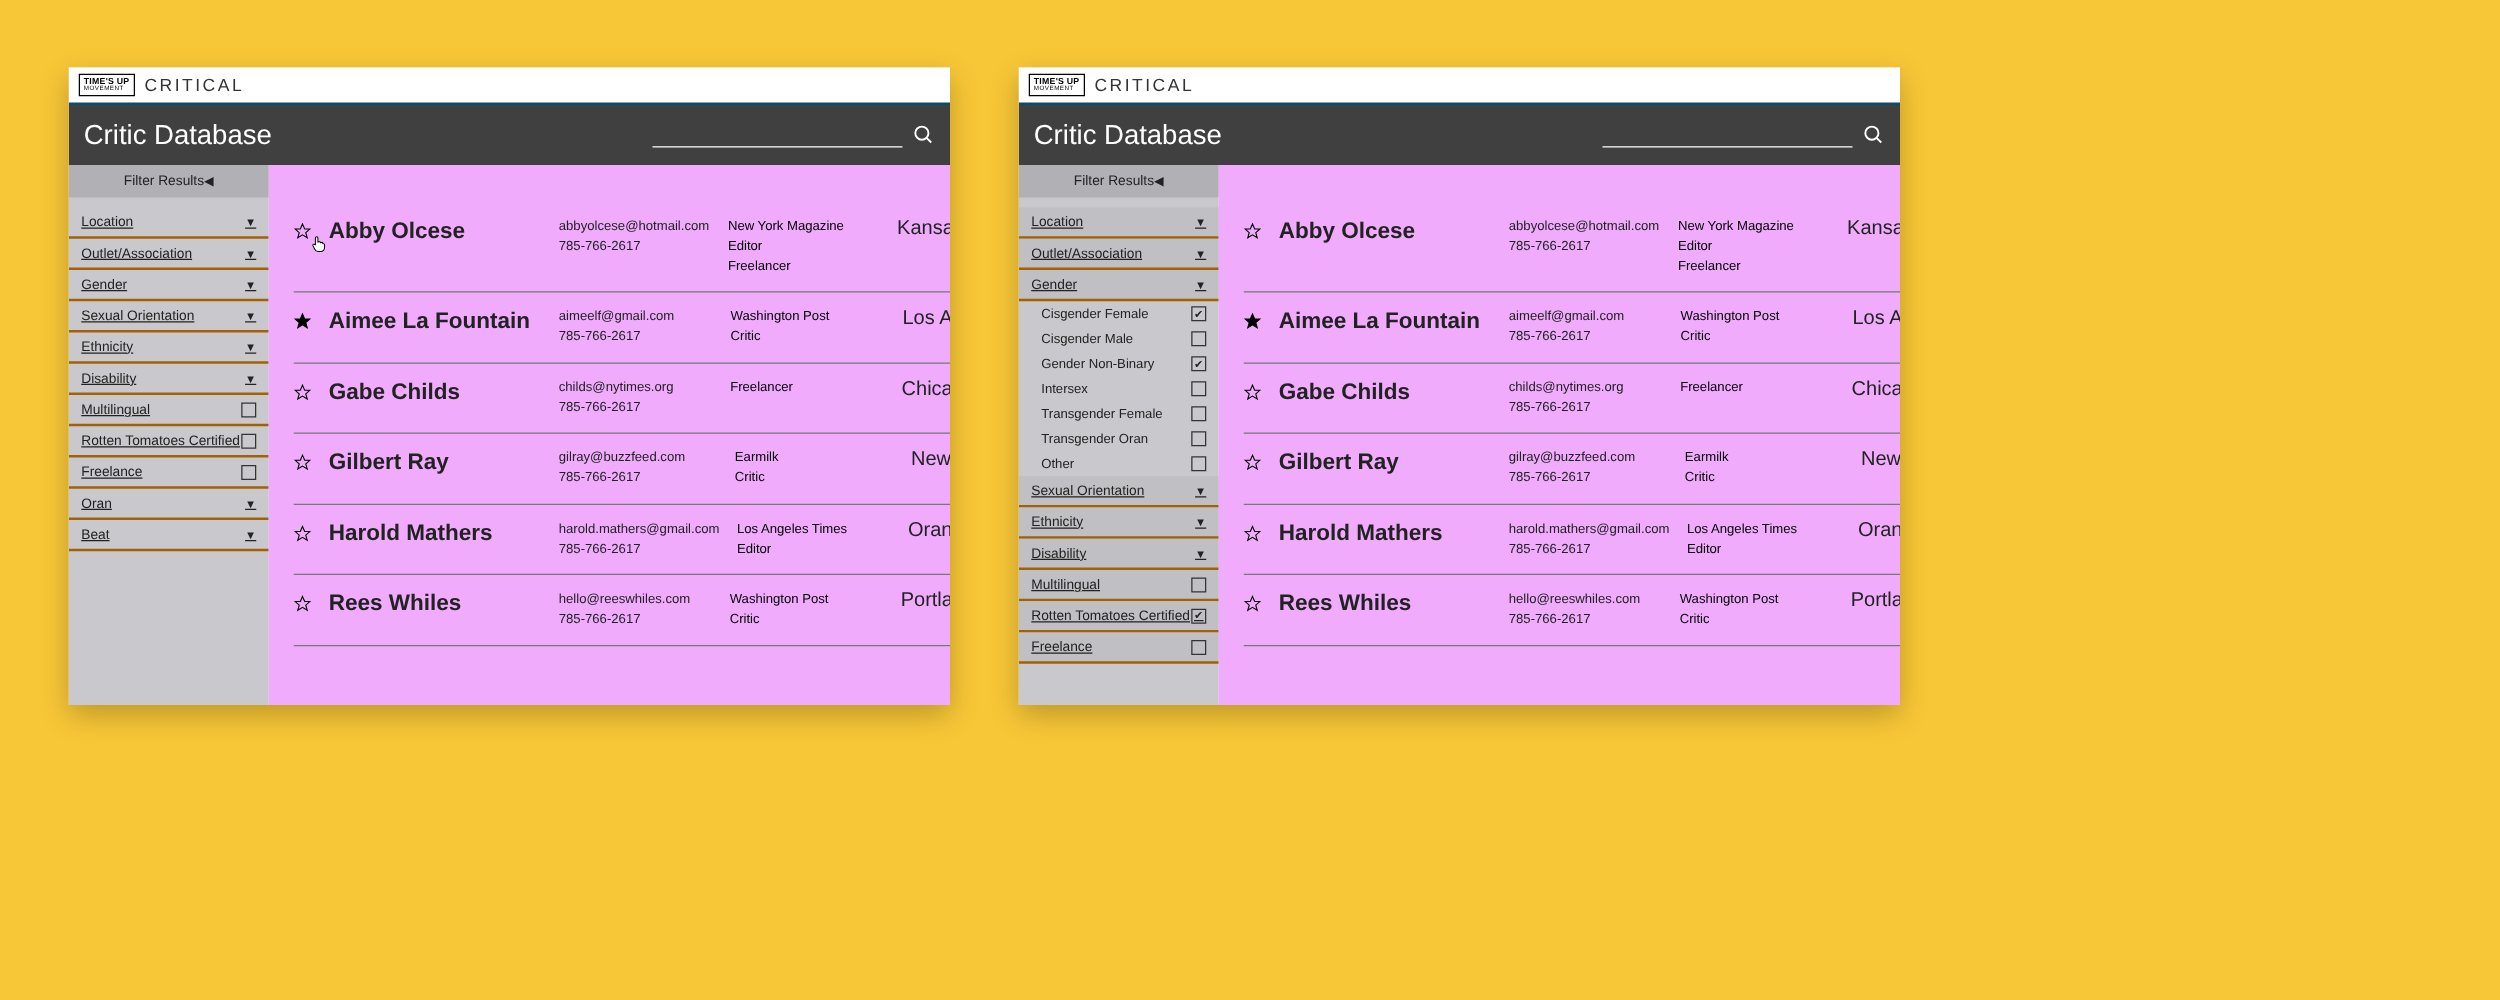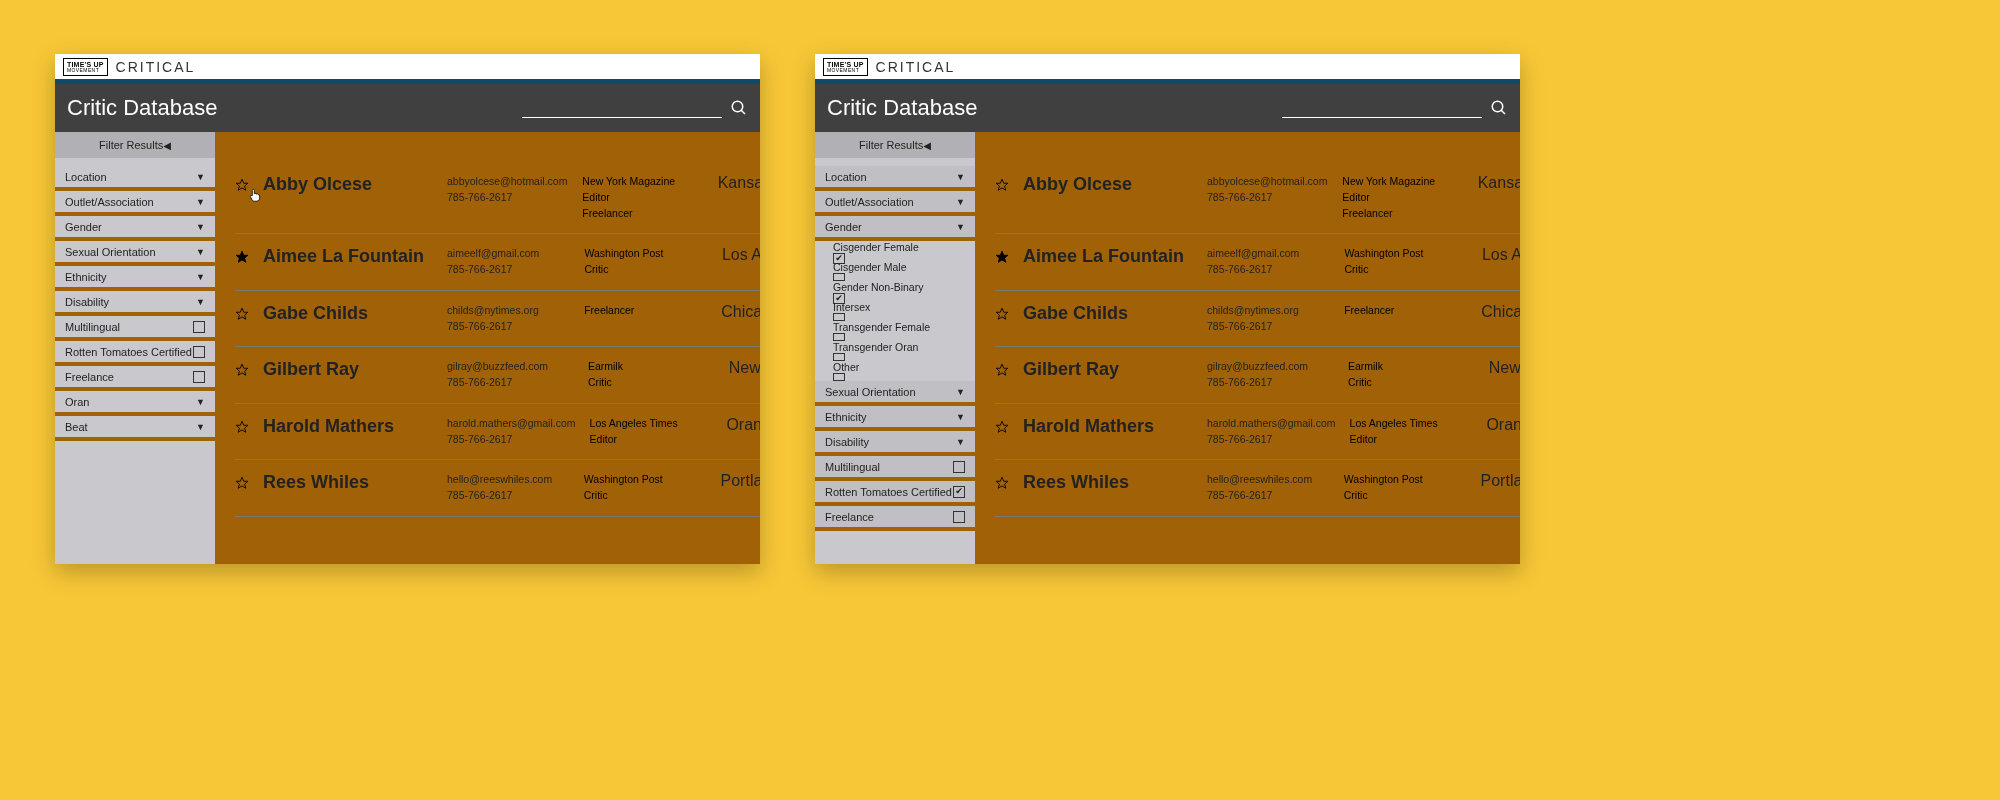--- a/index.html
+++ b/index.html
@@ -22,21 +22,21 @@
     flex-direction: column;
     overflow: hidden;
   }
   .topbar {
     height: 30px;
     background: #fff;
     display: flex;
     align-items: center;
     padding: 0 8px;
     gap: 8px;
-    border-bottom: 5px solid #0c4a6e;
+    border-bottom: 2px solid #0c4a6e;
   }
   .logo {
     font-size: 7px;
     font-weight: 700;
     border: 1px solid #000;
     padding: 2px 3px;
     line-height: 1;
     letter-spacing: 0.2px;
   }
   .logo small { font-size: 5px; display:block; font-weight:400; letter-spacing:0.4px;}
@@ -95,50 +95,51 @@
     padding:0 10px;
     font-size:11px;
   }
   .filter-head .chev-left { font-size:10px; }
   .filter-row {
     height:25px;
     display:flex;
     align-items:center;
     justify-content:space-between;
     padding:0 10px;
-    border-bottom:4px solid #a16207;
+    border-bottom:2px solid #a16207;
     cursor:pointer;
+    text-decoration:underline;
   }
   .filter-row.section { background:#c0bfc3; }
   .filter-row .caret { font-size:9px; }
   .checkbox {
     width:12px; height:12px;
     border:1.2px solid #333;
     display:inline-flex;
     align-items:center;
     justify-content:center;
     font-size:9px;
     line-height:1;
   }
   .sub-row {
     height:20px;
     display:flex;
+    align-items:center;
     justify-content:space-between;
-    padding:0 0 0 18px;
+    padding:0 10px 0 18px;
     font-size:10.5px;
-    flex-direction:column;
   }
   .cursor {
     position:absolute;
     width:16px;height:16px;
     pointer-events:none;
   }
   .content {
     flex:1;
-    background:#a16207;
+    background:#f0abfc;
     overflow-y:hidden;
     padding: 30px 0 0 20px;
   }
   .row {
     display:flex;
     align-items:flex-start;
     padding:12px 0;
     border-bottom:1px solid #777;
     gap:14px;
   }

